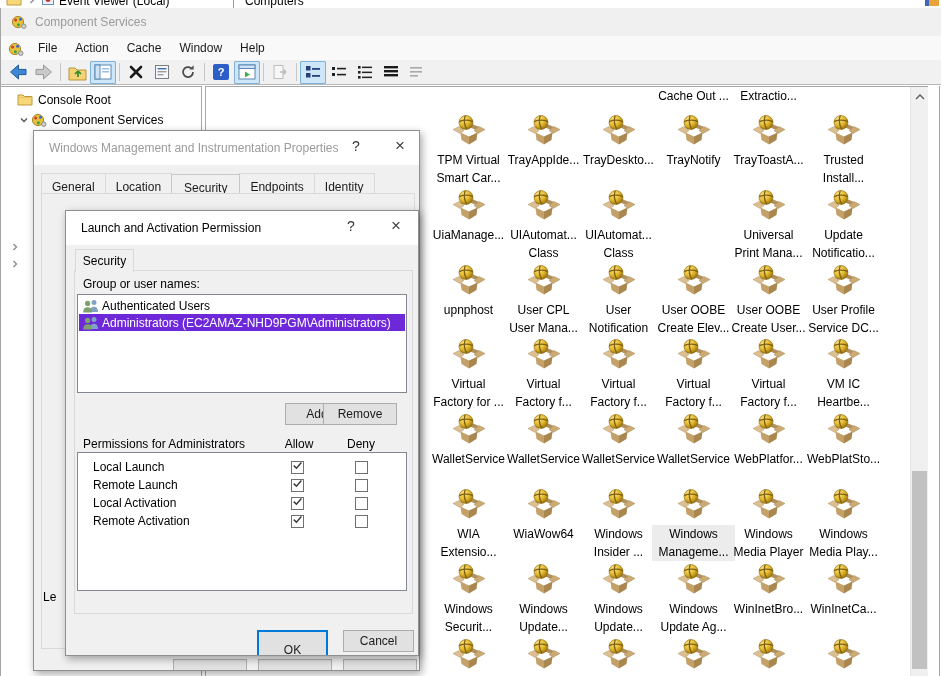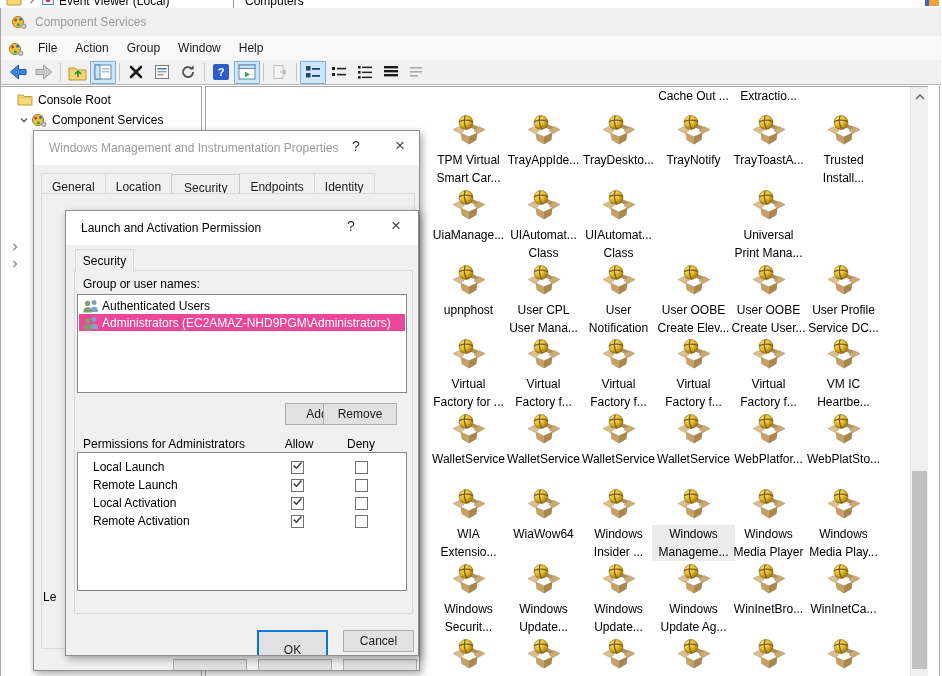--- a/index.html
+++ b/index.html
@@ -54,21 +54,21 @@
   .tab{padding:6px 10px;background:#f0f0f0;border:1px solid #d9d9d9;border-bottom:none;margin-right:-1px;color:#1a1a1a;}
   .tab.active{padding:6px 12px;background:#f0f0f0;position:relative;top:1px;border-color:#c9c9c9;}
   .pane{position:absolute;border:1px solid #d9d9d9;background:#f0f0f0;box-sizing:border-box;}
   .props-pane{left:7px;top:62px;width:374px;height:456px;}
   .perm-pane{left:8px;top:59px;width:339px;height:344px;}
   .perm-tab{position:absolute;left:9px;top:38px;width:57px;height:22px;background:#f0f0f0;border:1px solid #d9d9d9;border-bottom:none;display:flex;align-items:center;justify-content:center;z-index:2;}
   .fld-label{position:absolute;white-space:nowrap;}
   .listbox{position:absolute;background:#fff;border:1px solid #828790;box-sizing:border-box;overflow:hidden;}
   .user-row{position:absolute;left:1px;right:1px;height:17px;display:flex;align-items:center;white-space:nowrap;}
   .user-row .u-ic{width:20px;margin-left:3px;display:flex;align-items:center;}
-  .user-row.sel{background:#ec4899;color:#fff;}
+  .user-row.sel{background:#6d28d9;color:#fff;}
   .btn{position:absolute;background:#e1e1e1;border:1px solid #adadad;box-sizing:border-box;display:flex;align-items:center;justify-content:center;color:#1a1a1a;}
   .btn.focus{border:2px solid #0078d7;}
   .perm-row{position:absolute;left:1px;right:1px;height:18px;display:flex;align-items:center;}
   .perm-row .p-name{margin-left:14px;white-space:nowrap;}
   .cb{position:absolute;width:13px;height:13px;background:#fff;border:1px solid #707070;box-sizing:border-box;display:flex;align-items:center;justify-content:center;}
   .learn-clip{position:absolute;left:9px;top:459px;width:13px;height:15px;overflow:hidden;white-space:nowrap;}
 </style>
 </head>
 <body>
 
@@ -121,21 +121,21 @@
     <span class="m-ic"><svg width="16" height="16" viewBox="0 0 16 16">
           <circle cx="7" cy="8" r="5.6" fill="#e5c23d" stroke="#a8862a"></circle>
           <circle cx="4.6" cy="6" r="1.5" fill="#d23d2e"></circle>
           <circle cx="9.5" cy="5.2" r="1.5" fill="#3d62d2"></circle>
           <circle cx="7.4" cy="10.8" r="1.5" fill="#37a44a"></circle>
           <circle cx="12.8" cy="12.2" r="2.2" fill="#cfcfcf" stroke="#8e8e8e"></circle>
         </svg></span>
     <div class="menu-items">
         <div class="menu-item">File</div>
         <div class="menu-item">Action</div>
-        <div class="menu-item">Group</div>
+        <div class="menu-item">Cache</div>
         <div class="menu-item">Window</div>
         <div class="menu-item">Help</div>
       </div>
   </div>
 
   <div class="toolbar">
       <div class="tb-btn">
         <span class="tb-ic">
           <svg width="20" height="18" viewBox="0 0 20 18">
             <path d="M10.5 2 2.5 9l8 7v-4.4H18V6.4h-7.5z" fill="#3e86d3" stroke="#1f5c9e"></path>
@@ -433,20 +433,32 @@
             <polygon points="28,14 21,11 18,14 25,17" fill="#b2905c"></polygon>
             <polygon points="8,13.5 2,16.5 9,20.5 13,17.5" fill="#dbbf90" stroke="#b59768" stroke-width="0.5"></polygon>
             <polygon points="28,13.5 34,16.5 27,20.5 23,17.5" fill="#cbaa74" stroke="#a98c58" stroke-width="0.5"></polygon>
             <polygon points="9.5,19.5 18,23.5 18,31.5 10.5,27" fill="#c5a16a"></polygon>
             <polygon points="26.5,19.5 18,23.5 18,31.5 25.5,27" fill="#aa874f"></polygon>
             <circle cx="15" cy="9.5" r="7" fill="url(#goldG)" stroke="#8a6a14" stroke-width="0.6"></circle>
             <path d="M8.2 8.6q6.8-2.8 13.6 0" fill="none" stroke="#7c5f10" stroke-width="1.3"></path>
             <path d="M14.2 2.6q-2.4 6.9 1.6 13.6" fill="none" stroke="#7c5f10" stroke-width="1.3"></path>
           </svg></span><div class="grid-label">Universal
 Print Mana...</div></div>
+      <div class="grid-item" style="left: 600px; top: 101px;"><span class="grid-ic"><svg width="36" height="34" viewBox="0 0 36 34">
+            <polygon points="8,14 15,11 18,14 11,17" fill="#c9a873"></polygon>
+            <polygon points="28,14 21,11 18,14 25,17" fill="#b2905c"></polygon>
+            <polygon points="8,13.5 2,16.5 9,20.5 13,17.5" fill="#dbbf90" stroke="#b59768" stroke-width="0.5"></polygon>
+            <polygon points="28,13.5 34,16.5 27,20.5 23,17.5" fill="#cbaa74" stroke="#a98c58" stroke-width="0.5"></polygon>
+            <polygon points="9.5,19.5 18,23.5 18,31.5 10.5,27" fill="#c5a16a"></polygon>
+            <polygon points="26.5,19.5 18,23.5 18,31.5 25.5,27" fill="#aa874f"></polygon>
+            <circle cx="15" cy="9.5" r="7" fill="url(#goldG)" stroke="#8a6a14" stroke-width="0.6"></circle>
+            <path d="M8.2 8.6q6.8-2.8 13.6 0" fill="none" stroke="#7c5f10" stroke-width="1.3"></path>
+            <path d="M14.2 2.6q-2.4 6.9 1.6 13.6" fill="none" stroke="#7c5f10" stroke-width="1.3"></path>
+          </svg></span><div class="grid-label">Update
+Notificatio...</div></div>
       <div class="grid-item" style="left: 225px; top: 176px;"><span class="grid-ic"><svg width="36" height="34" viewBox="0 0 36 34">
             <polygon points="8,14 15,11 18,14 11,17" fill="#c9a873"></polygon>
             <polygon points="28,14 21,11 18,14 25,17" fill="#b2905c"></polygon>
             <polygon points="8,13.5 2,16.5 9,20.5 13,17.5" fill="#dbbf90" stroke="#b59768" stroke-width="0.5"></polygon>
             <polygon points="28,13.5 34,16.5 27,20.5 23,17.5" fill="#cbaa74" stroke="#a98c58" stroke-width="0.5"></polygon>
             <polygon points="9.5,19.5 18,23.5 18,31.5 10.5,27" fill="#c5a16a"></polygon>
             <polygon points="26.5,19.5 18,23.5 18,31.5 25.5,27" fill="#aa874f"></polygon>
             <circle cx="15" cy="9.5" r="7" fill="url(#goldG)" stroke="#8a6a14" stroke-width="0.6"></circle>
             <path d="M8.2 8.6q6.8-2.8 13.6 0" fill="none" stroke="#7c5f10" stroke-width="1.3"></path>
             <path d="M14.2 2.6q-2.4 6.9 1.6 13.6" fill="none" stroke="#7c5f10" stroke-width="1.3"></path>

